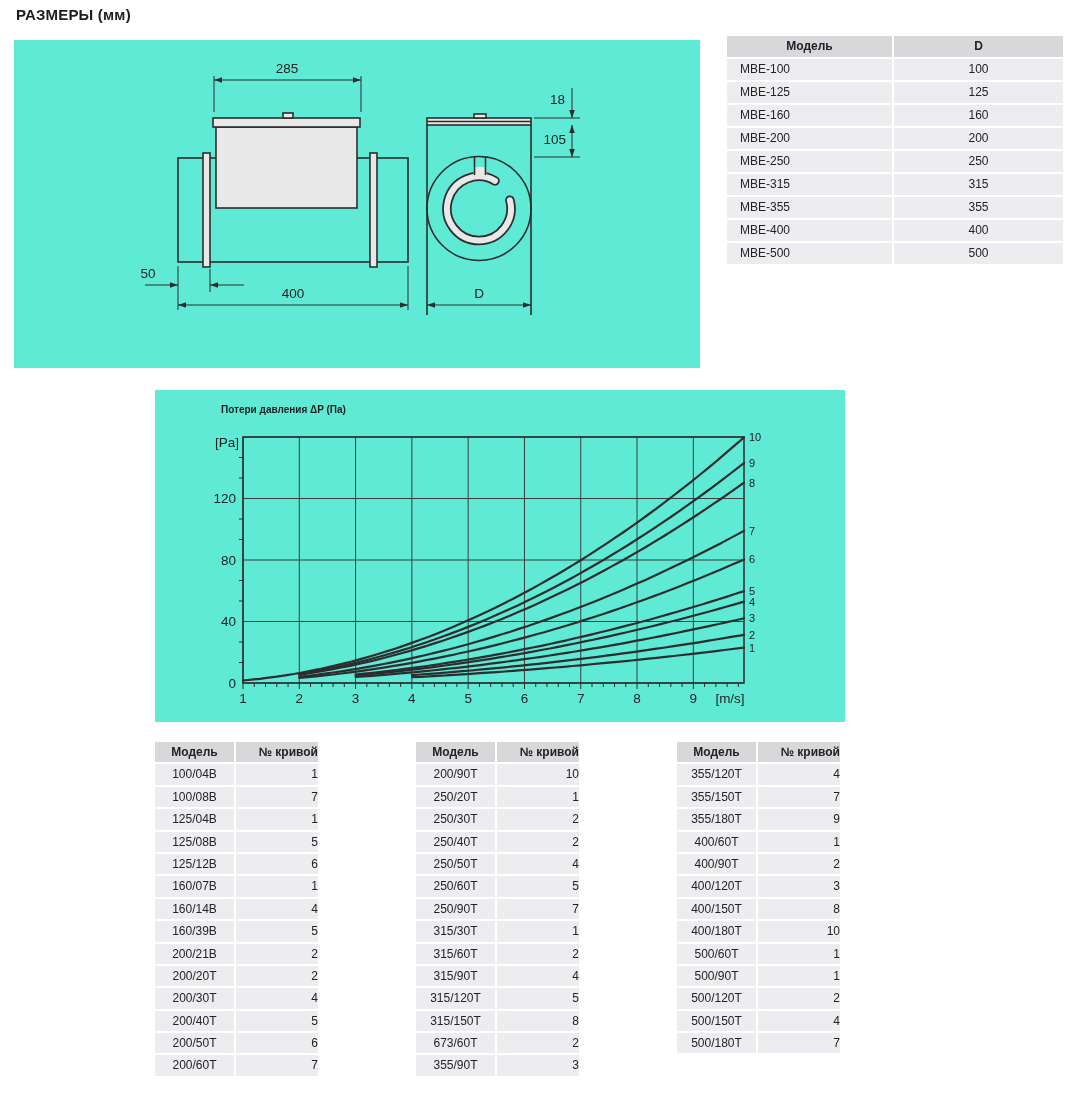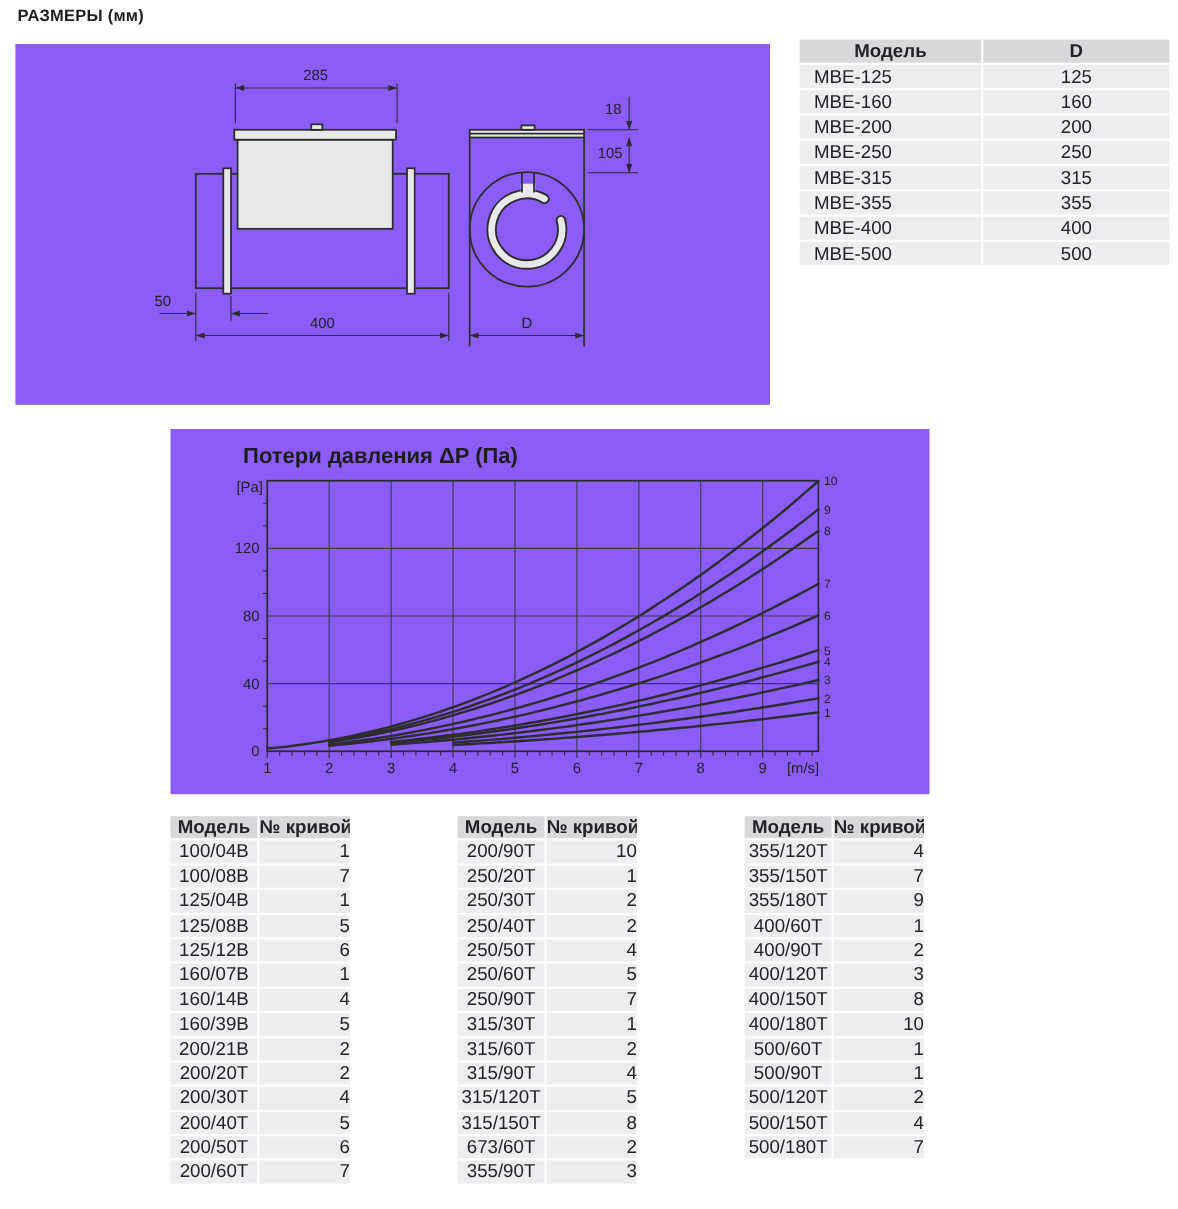--- a/index.html
+++ b/index.html
@@ -1,28 +1,28 @@
 <!DOCTYPE html>
 <html><head>
 <meta charset="utf-8">
 <style>
   html,body{margin:0;padding:0;background:#ffffff;}
   body{position:relative;width:1071px;height:1099px;overflow:hidden;
        font-family:"Liberation Sans",sans-serif;color:#232327;}
-  .panel{position:absolute;background:#8b5cf6;}
+  .panel{position:absolute;background:#5eead4;}
   #page-title{position:absolute;left:16px;top:6px;font-size:15px;font-weight:bold;
               letter-spacing:.2px;color:#1d1d1f;}
   #drawing-panel{left:14px;top:40px;width:686px;height:328px;}
   #chart-panel{left:155px;top:390px;width:690px;height:332px;}
-  #chart-title{position:absolute;left:66px;top:14px;font-size:20px;font-weight:bold;color:#1d1d1f;text-align:center;}
+  #chart-title{position:absolute;left:66px;top:14px;font-size:10px;font-weight:bold;color:#1d1d1f;text-align:center;}
   svg{display:block;}
   svg text{font-family:"Liberation Sans",sans-serif;fill:#232327;}
   .dimtxt{font-size:13.5px;}
   
-  .tbl{position:absolute;font-size:17px;}
+  .tbl{position:absolute;font-size:12px;}
   .tbl .tr{display:flex;border-bottom:2px solid #ffffff;}
   .tbl .c{background:#ededef;height:21px;line-height:21px;text-align:center;
           white-space:nowrap;overflow:hidden;}
   .tbl .hr .c{background:#d8d7d9;font-weight:bold;}
   .tbl .c1{border-right:2px solid #ffffff;}
   #model-table{left:727px;top:36px;}
   #model-table .c1{width:165px;}
   #model-table .c2{width:169px;}
   #model-table .tr:not(.hr) .c1{text-align:left;padding-left:13px;width:152px;}
   .curve-tbl .c{height:20.4px;line-height:20.4px;}
@@ -104,20 +104,24 @@
       <text x="551" y="64" text-anchor="end">18</text>
       <text x="552" y="104" text-anchor="end">105</text>
     </g>
   </svg>
 </div>
 
 <div id="model-table" class="tbl">
     <div class="tr hr">
       <div class="c c1">Модель</div>
       <div class="c c2">D</div>
+    </div>
+    <div class="tr">
+      <div class="c c1">MBE-100</div>
+      <div class="c c2">100</div>
     </div>
     <div class="tr">
       <div class="c c1">MBE-125</div>
       <div class="c c2">125</div>
     </div>
     <div class="tr">
       <div class="c c1">MBE-160</div>
       <div class="c c2">160</div>
     </div>
     <div class="tr">

